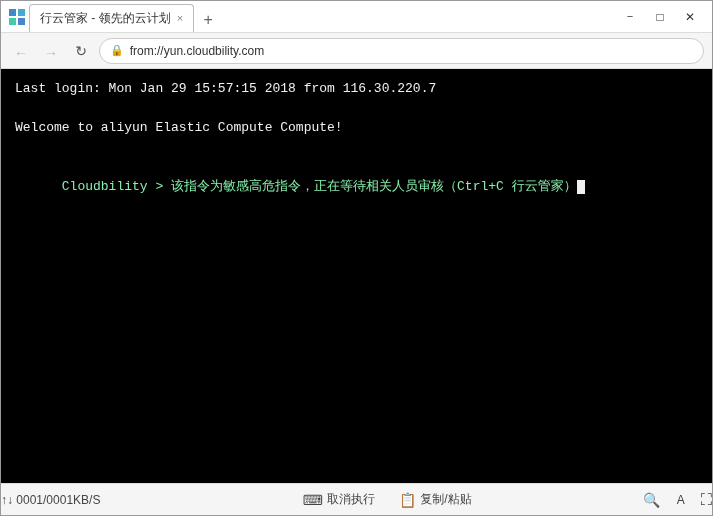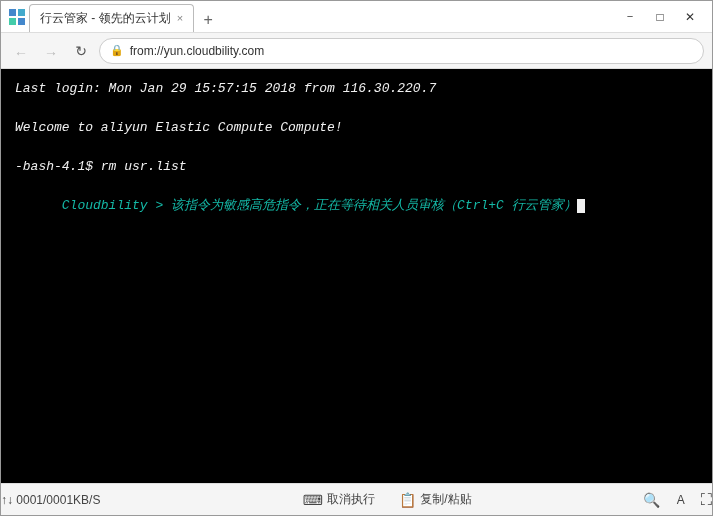--- a/index.html
+++ b/index.html
@@ -147,24 +147,23 @@
       background: #000000;
       padding: 10px 14px;
       font-family: 'Courier New', Courier, monospace;
       font-size: 13px;
       line-height: 1.5;
       color: #f0f0f0;
       overflow: hidden;
     }
     .term-line {
       white-space: pre;
-      font-style: italic;
     }
     .term-red {
-      color: #14b8a6;
+      color: #86efac;
     }
     .cursor-block {
       display: inline-block;
       width: 8px;
       height: 14px;
       background: #f0f0f0;
       vertical-align: text-bottom;
     }
 
     
@@ -243,21 +242,20 @@
       <span class="url-lock">🔒</span>
       <span>from://yun.cloudbility.com</span>
     </div>
   </div>
 
   <div class="terminal">
     <div class="term-line">Last login: Mon Jan 29 15:57:15 2018 from 116.30.220.7</div>
     <div class="term-line">&nbsp;</div>
     <div class="term-line">Welcome to aliyun Elastic Compute Compute!</div>
     <div class="term-line">&nbsp;</div>
-    <div class="term-line">-bash-4.1$ rm usr.list</div>
     <div class="term-line">
       <span class="term-red">Cloudbility &gt; </span><span class="term-red">该指令为敏感高危指令，正在等待相关人员审核（Ctrl+C 行云管家）</span><span class="cursor-block"></span>
     </div>
   </div>
 
   <div class="statusbar">
     <div class="status-left">
       <span>↑↓ 0001/0001KB/S</span>
     </div>
     <div class="status-center">

